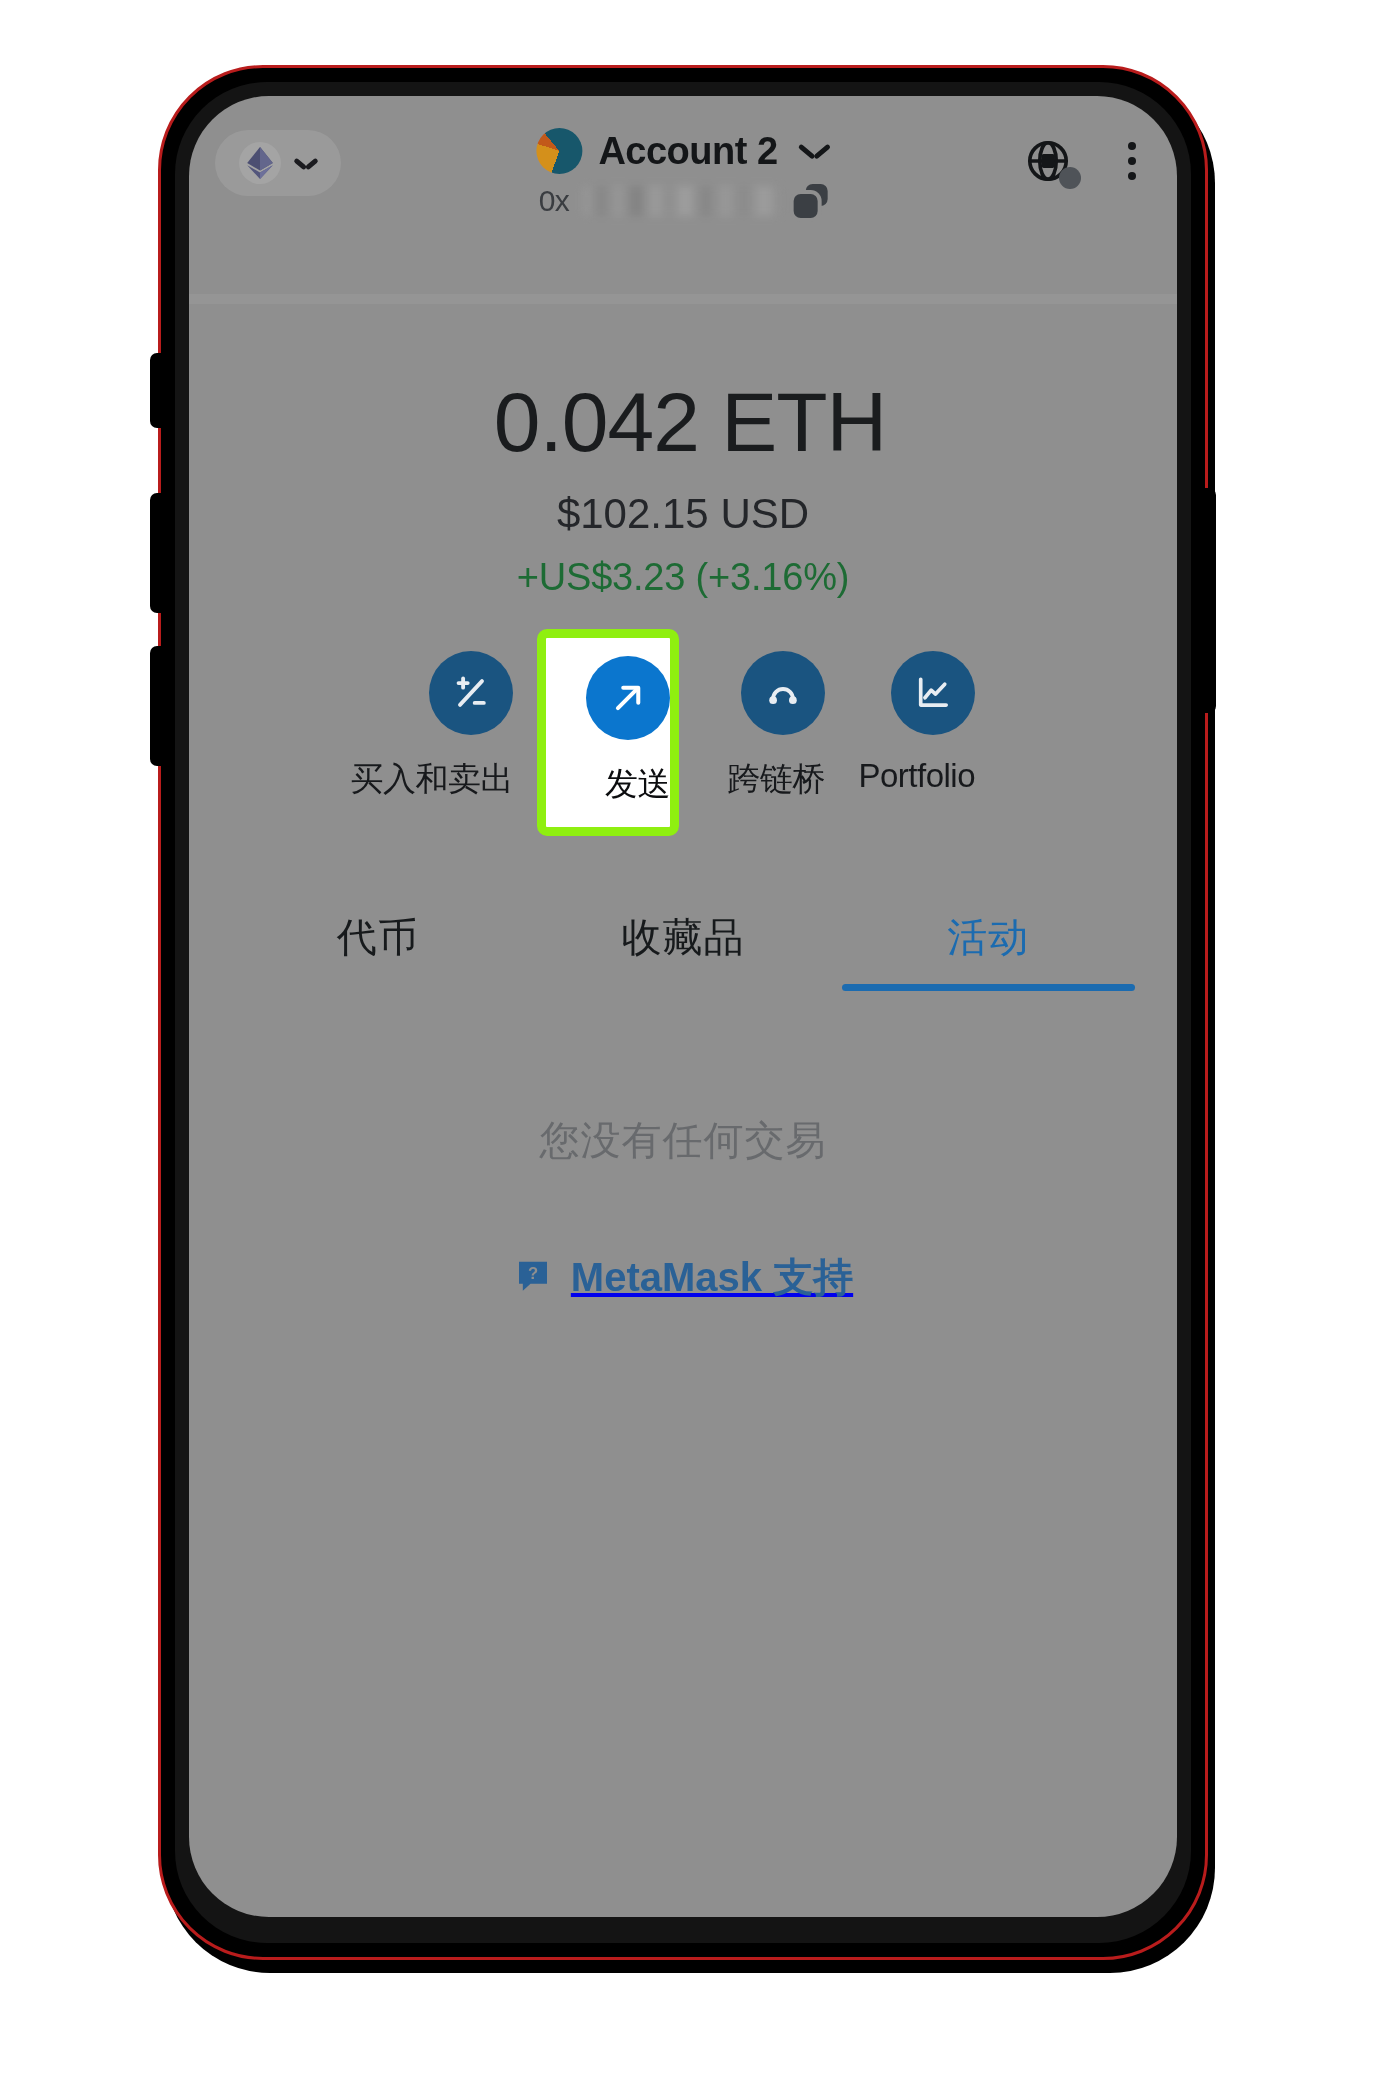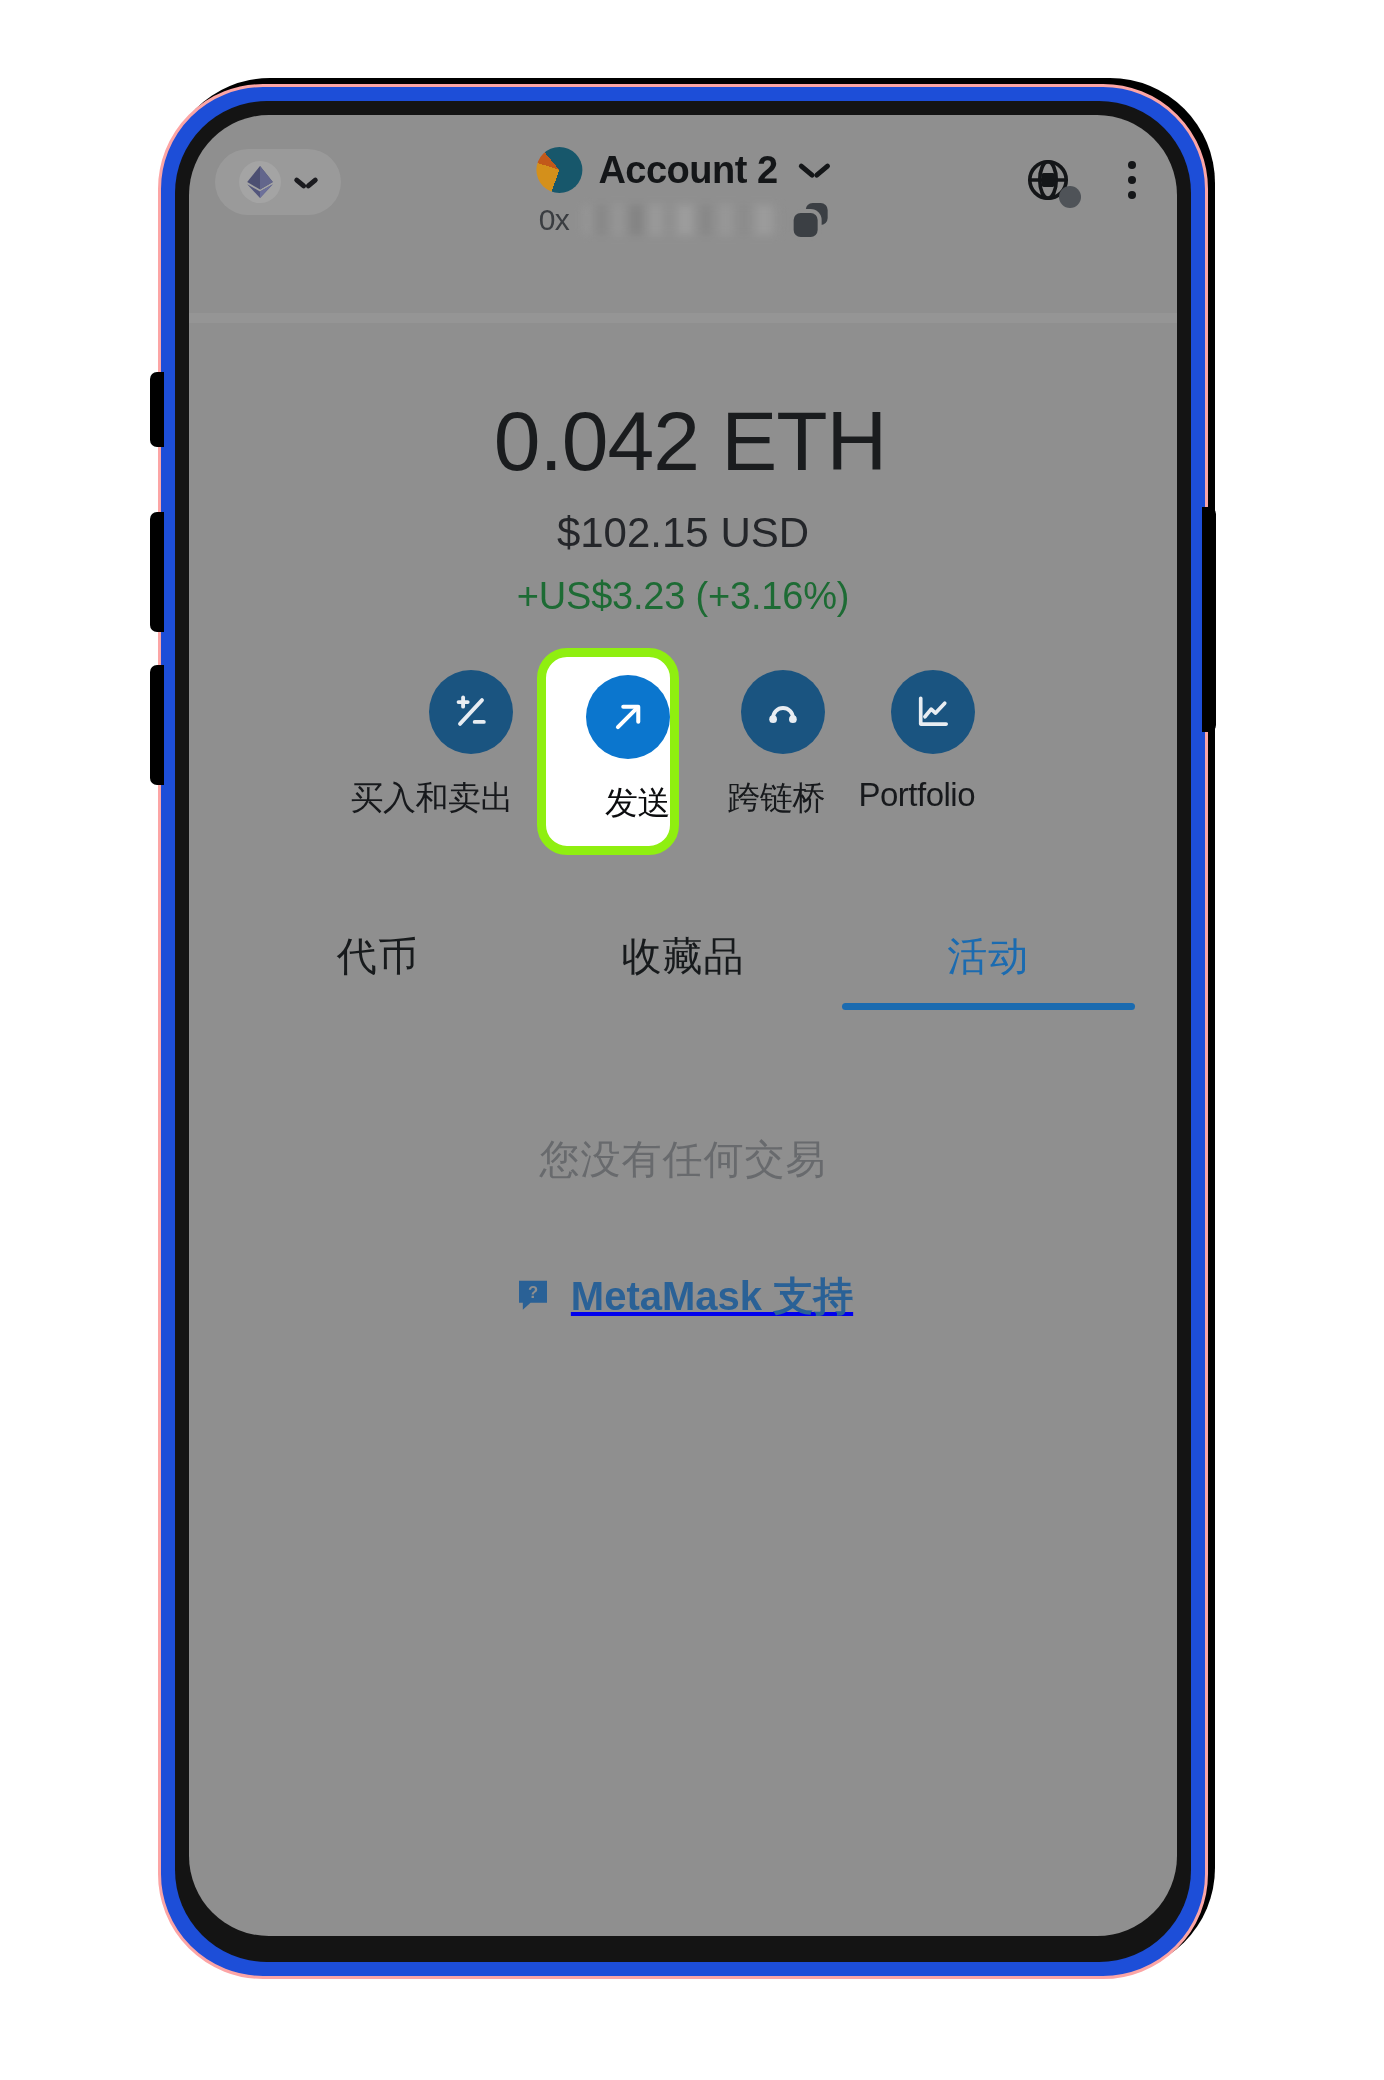--- a/index.html
+++ b/index.html
@@ -26,26 +26,26 @@
     top: 78px;
     width: 1050px;
     height: 1895px;
     border-radius: 105px;
     background: #000000;
   }
 
   .phone-body {
     position: absolute;
     left: 158px;
-    top: 84px;
+    top: 65px;
     width: 1050px;
     height: 1895px;
     border-radius: 105px;
-    background: #1d4ed8;
-    border: 3px solid #fca5a5;
+    background: #000000;
+    border: 3px solid #b91c1c;
   }
 
   .phone-inner-ring {
     position: absolute;
     left: 14px;
     top: 14px;
     right: 14px;
     bottom: 14px;
     border-radius: 92px;
     background: #141414;
@@ -296,21 +296,21 @@
     margin-top: 22px;
     font-size: 33px;
     color: #17191c;
     white-space: nowrap;
     letter-spacing: -0.5px;
   }
 
   .action.highlight {
     background: #ffffff;
     border: 9px solid #8fef10;
-    border-radius: 30px;
+    border-radius: 10px;
     padding: 18px 0 20px 0;
     width: 142px;
     margin: -22px -4px 0 -4px;
     z-index: 5;
   }
   .action.highlight .circle { background: #0b76ce; }
   .action.highlight .lbl { color: #0c0d0f; }
 
   
   .tabs {

